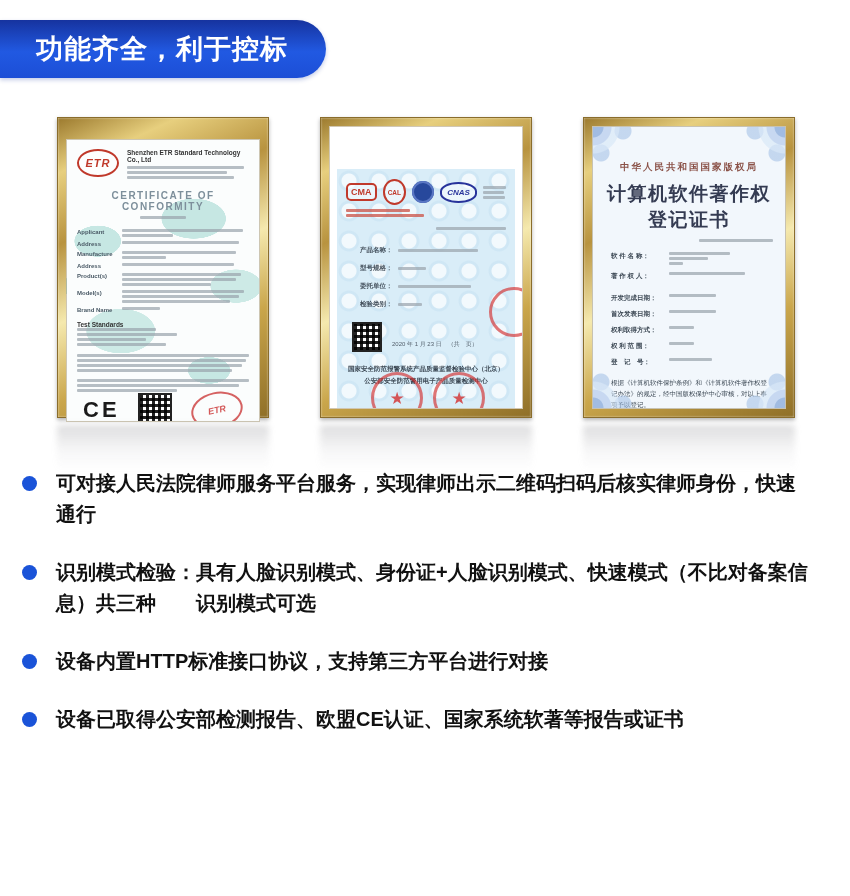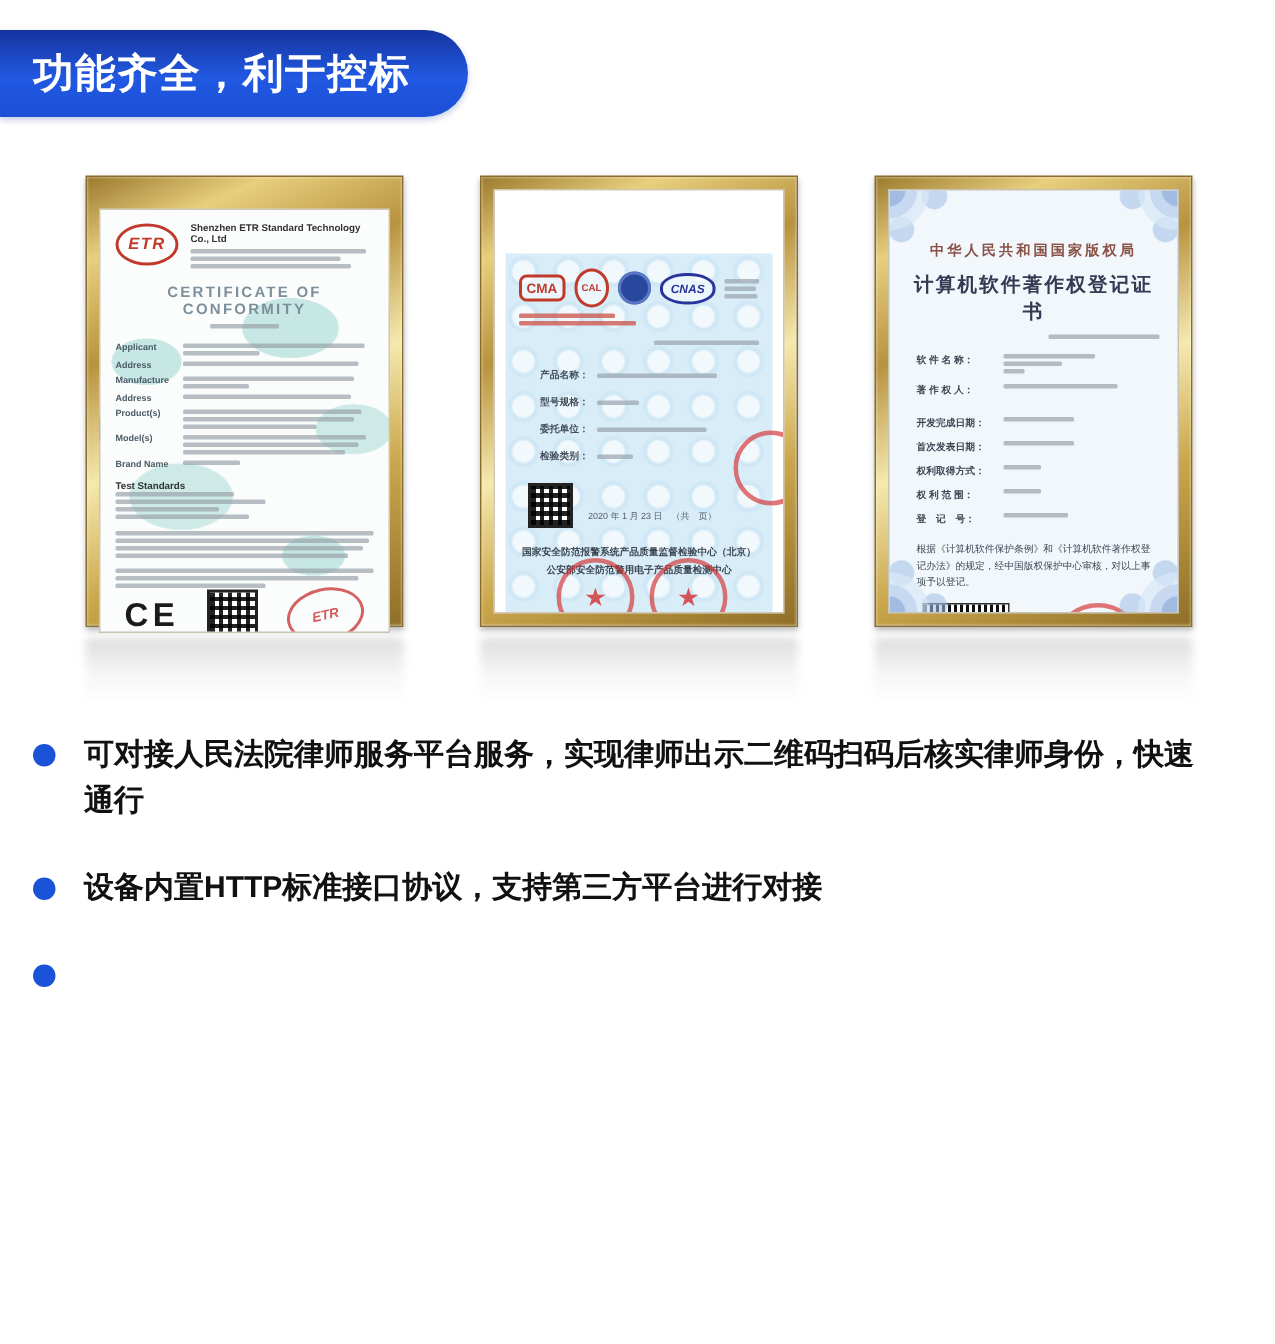--- a/index.html
+++ b/index.html
@@ -3,21 +3,21 @@
 <meta charset="utf-8">
 <style>
   html,body{margin:0;padding:0;}
   body{
     width:850px;height:896px;position:relative;background:#ffffff;overflow:hidden;
     font-family:"Liberation Sans","DejaVu Sans",sans-serif;
   }
   
   .banner{
     position:absolute;top:20px;left:0;height:58px;min-width:285px;box-sizing:border-box;
-    padding:0 38px 0 22px;border-radius:0 29px 29px 0;
+    padding:0 38px 0 36px;border-radius:0 29px 29px 0;
     background:linear-gradient(180deg,#16339f 0%,#2159e2 55%,#1c4ed6 100%);
     display:flex;align-items:center;
     box-shadow:0 2px 4px rgba(20,50,160,.25);
   }
   .banner span{color:#fff;font-size:27px;font-weight:bold;letter-spacing:1px;}
 
   
   .certs{position:absolute;top:117px;left:57px;width:738px;display:flex;justify-content:space-between;}
   .cert-wrap{width:212px;}
   .frame{
@@ -120,36 +120,36 @@
     background:
       radial-gradient(circle at 0 0,rgba(130,165,215,.9) 0 10px,rgba(175,200,235,.8) 11px 18px,rgba(210,228,246,.7) 19px 26px,transparent 27px),
       radial-gradient(circle at 30px 4px,rgba(160,190,228,.7) 0 8px,transparent 9px),
       radial-gradient(circle at 8px 26px,rgba(160,190,228,.7) 0 8px,transparent 9px);
   }
   .sw-tl{top:0;left:0;}
   .sw-tr{top:0;right:0;transform:scaleX(-1);}
   .sw-bl{bottom:0;left:0;transform:scaleY(-1);}
   .sw-br{bottom:0;right:0;transform:scale(-1,-1);}
   .sw-authority{margin-top:24px;text-align:center;font-size:9.5px;font-weight:bold;color:#8a5147;letter-spacing:2px;}
-  .sw-title{margin-top:7px;text-align:center;font-size:13px;font-weight:bold;color:#343b52;letter-spacing:1.5px;}
+  .sw-title{margin-top:7px;text-align:center;font-size:19px;font-weight:bold;color:#343b52;letter-spacing:1.5px;}
   .sw-certno{width:74px;margin-left:auto;margin-top:6px;}
   .sw-rows{margin-top:10px;padding:0 6px;}
   .sw-row{display:flex;align-items:flex-start;gap:6px;margin-top:7px;}
   .sw-label{font-size:6.5px;font-weight:bold;color:#3c4854;flex:none;width:52px;}
   .sw-para{margin-top:10px;padding:0 6px;font-size:6.5px;color:#3c4854;line-height:1.7;text-align:justify;}
   .sw-bottom{display:flex;justify-content:space-between;align-items:flex-start;margin-top:8px;padding:0 10px;}
   .barcode{
     width:58px;height:14px;border:1px solid #333;box-sizing:border-box;
     background:repeating-linear-gradient(90deg,#111 0 2px,#fff 2px 4px);
   }
   .sw-seal-col{display:flex;flex-direction:column;align-items:center;gap:3px;}
   .seal-sw{position:static;width:56px;height:56px;}
 
   
-  .bullets{position:absolute;top:488px;left:20px;width:792px;}
+  .bullets{position:absolute;top:468px;left:20px;width:792px;}
   .bullet{display:flex;align-items:flex-start;margin-bottom:27px;}
   .dot{width:15px;height:15px;border-radius:50%;background:#1a53d8;flex:none;margin:8px 19px 0 2px;}
   .bullet p{margin:0;font-size:20px;font-weight:bold;color:#111;line-height:31px;white-space:pre-wrap;}
 </style>
 </head>
 <body>
 
 <div class="banner">
   <span>功能齐全，利于控标</span>
 </div>
@@ -409,18 +409,23 @@
   </div>
 </div>
 
 <div class="bullets">
   <div class="bullet">
     <span class="dot"></span>
     <p>可对接人民法院律师服务平台服务，实现律师出示二维码扫码后核实律师身份，快速通行</p>
   </div>
   <div class="bullet">
     <span class="dot"></span>
-    <p>设备内置HTTP标准接口协议，支持第三方平台进行对接</p>
+    <p>识别模式检验：具有人脸识别模式、身份证+人脸识别模式、快速模式（不比对备案信息）共三种　　识别模式可选</p>
   </div>
   <div class="bullet">
     <span class="dot"></span>
+    <p>设备内置HTTP标准接口协议，支持第三方平台进行对接</p>
+  </div>
+  <div class="bullet">
+    <span class="dot"></span>
+    <p>设备已取得公安部检测报告、欧盟CE认证、国家系统软著等报告或证书</p>
   </div>
 </div>
 
 </body></html>

